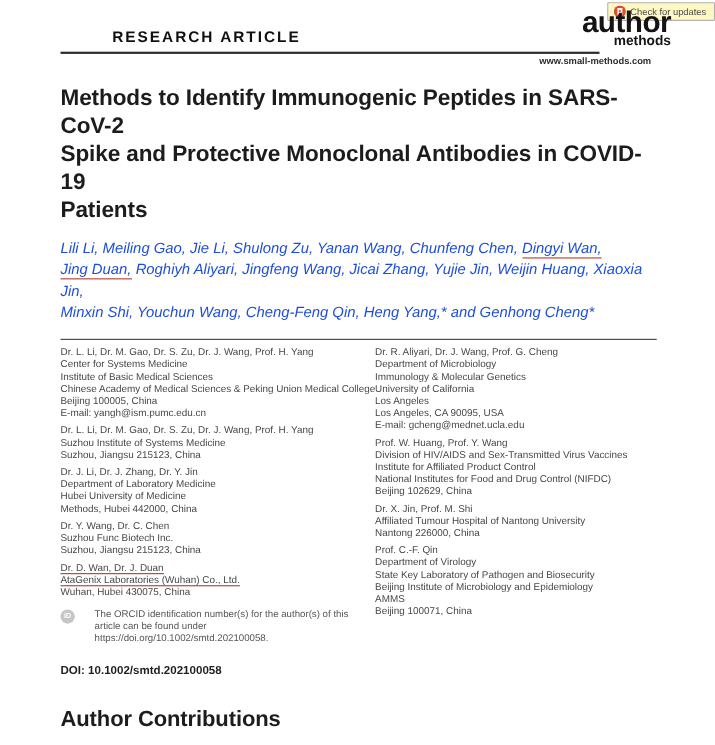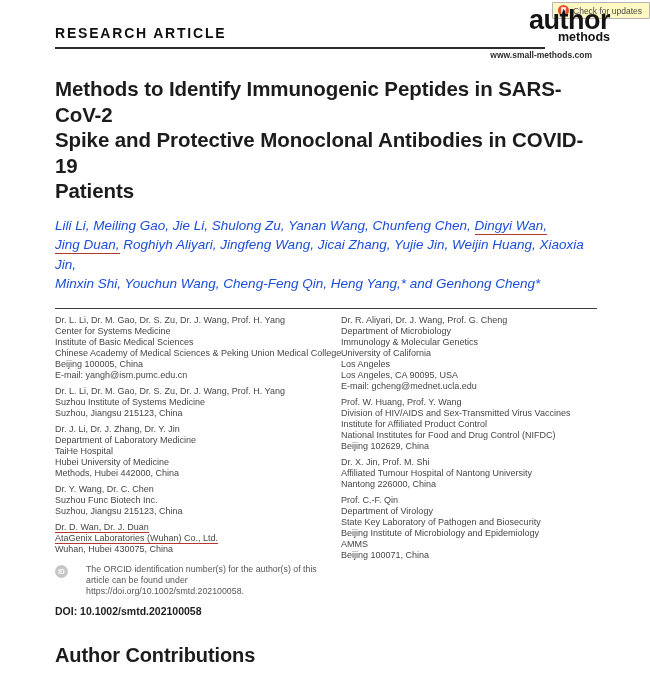--- a/index.html
+++ b/index.html
@@ -4,21 +4,21 @@
 <style>
   html,body{margin:0;padding:0;}
   body{
     width:650px;height:677px;background:#ffffff;position:relative;overflow:hidden;
     font-family:"Liberation Sans", sans-serif;color:#3a3a3a;
     -webkit-font-smoothing:antialiased;
   }
   .page{padding:0 53px 0 55px;position:relative;}
 
   
-  .kicker{padding-top:25px;font-size:14px;font-weight:bold;letter-spacing:1.8px;color:#101010;}
+  .kicker{padding-top:25px;font-size:14px;font-weight:bold;letter-spacing:1.8px;color:#101010;margin-left:47px;}
   .header-rule{border:none;border-top:2px solid #2b2b2b;margin:6px 0 0 0;width:490px;}
 
   .update-badge{
     position:absolute;top:2px;right:0;display:flex;align-items:center;gap:4px;
     border:1px solid #b3b3b3;background:#fef9c3;padding:2px 7px 2px 5px;
     font-size:8.5px;color:#4a4a4a;border-radius:1px;
   }
   .crossmark{width:11px;height:11px;display:block;}
 
   .brand{position:absolute;top:9px;right:40px;text-align:right;color:#141414;}
@@ -37,21 +37,21 @@
   .affil-rule{border:none;border-top:1.5px solid #3d3d3d;margin:14px 0 6px 0;width:542px;}
   .affils{display:flex;font-size:9px;line-height:11px;color:#474747;}
   .affil-col-left{width:274px;margin-right:12px;flex-shrink:0;}
   .affil-col-right{width:256px;flex-shrink:0;}
   .affil-block{margin-bottom:5px;}
   .affil-line{white-space:nowrap;}
 
   .orcid-note{display:flex;gap:18px;margin-top:9px;width:276px;font-size:8.8px;line-height:11px;color:#565656;}
   .orcid-icon{flex-shrink:0;width:13px;height:13px;border-radius:50%;background:#c6c6c6;color:#ffffff;
     font-size:6.5px;font-weight:bold;display:flex;align-items:center;justify-content:center;margin-top:1px;}
-  .doi{margin-top:9px;font-size:10.5px;font-weight:bold;color:#1f1f1f;}
+  .doi{margin-top:19px;font-size:10.5px;font-weight:bold;color:#1f1f1f;}
 
   
   .contrib-heading{margin-top:27px;font-size:20px;font-weight:bold;color:#1c1c1c;letter-spacing:-0.1px;}
   .contrib-para{margin-top:13px;width:430px;font-size:13.2px;line-height:18.8px;text-align:justify;color:#323232;}
 </style>
 </head>
 <body>
 
 <div class="page">
 
@@ -99,21 +99,20 @@
         <div class="affil-line">E-mail: yangh@ism.pumc.edu.cn</div>
       </div>
       <div class="affil-block">
         <div class="affil-line">Dr. L. Li, Dr. M. Gao, Dr. S. Zu, Dr. J. Wang, Prof. H. Yang</div>
         <div class="affil-line">Suzhou Institute of Systems Medicine</div>
         <div class="affil-line">Suzhou, Jiangsu 215123, China</div>
       </div>
       <div class="affil-block">
         <div class="affil-line">Dr. J. Li, Dr. J. Zhang, Dr. Y. Jin</div>
         <div class="affil-line">Department of Laboratory Medicine</div>
-        <div class="affil-line">TaiHe Hospital</div>
         <div class="affil-line">Hubei University of Medicine</div>
         <div class="affil-line">Methods, Hubei 442000, China</div>
       </div>
       <div class="affil-block">
         <div class="affil-line">Dr. Y. Wang, Dr. C. Chen</div>
         <div class="affil-line">Suzhou Func Biotech Inc.</div>
         <div class="affil-line">Suzhou, Jiangsu 215123, China</div>
       </div>
       <div class="affil-block">
         <div class="affil-line"><span class="u-red-sm">Dr. D. Wan, Dr. J. Duan</span></div>

